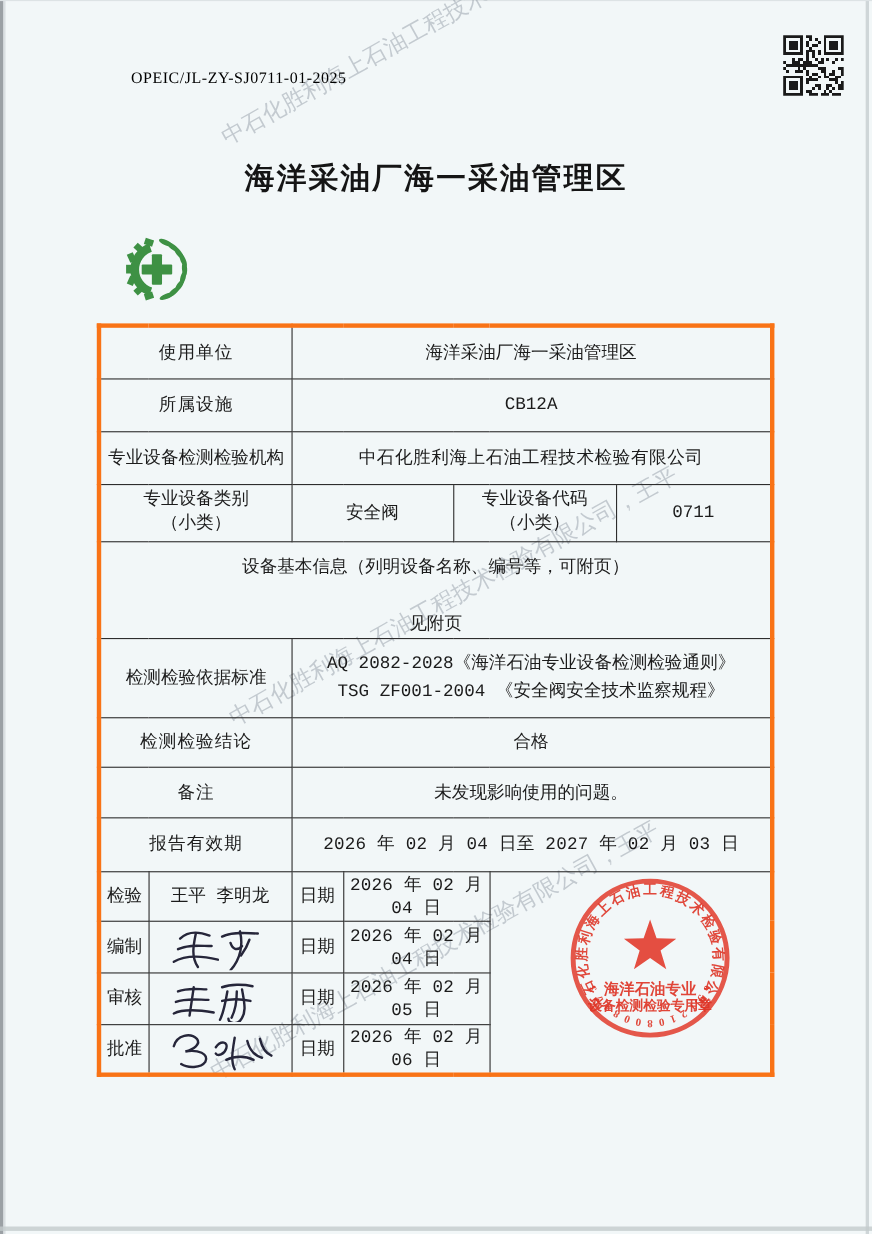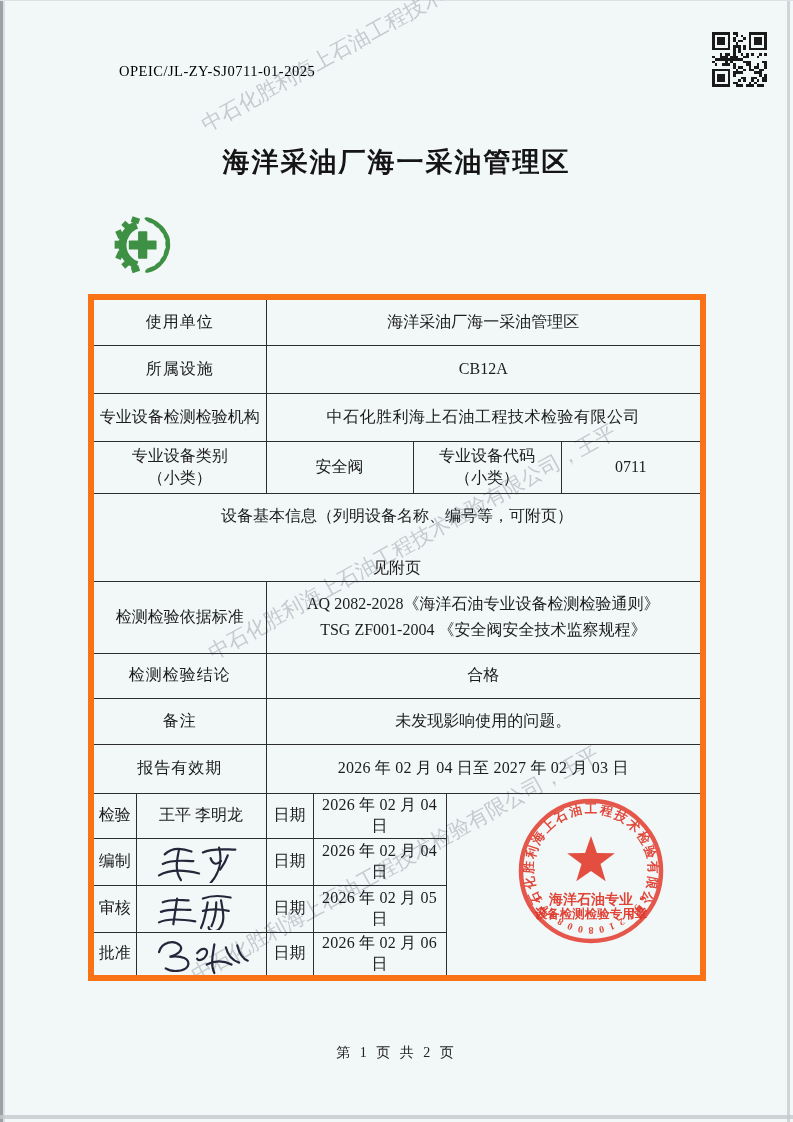--- a/index.html
+++ b/index.html
@@ -26,21 +26,21 @@
   .title{position:absolute;left:0;top:144px;width:100%;margin:0;z-index:2;text-align:center;
          font-family:"Liberation Sans","DejaVu Sans",sans-serif;font-weight:700;
          font-size:27px;letter-spacing:2px;color:#151515;}
   .logo{position:absolute;left:110px;top:212px;z-index:2;}
   .report-no{position:absolute;right:97px;top:270px;z-index:2;font-size:15px;font-weight:600;color:#1b1b1b;letter-spacing:.5px;}
 
   table.report{position:absolute;left:88px;top:294px;z-index:2;width:612px;border-collapse:collapse;
                table-layout:fixed;background:transparent;}
   table.report td{border:1px solid #2d2d2d;text-align:center;vertical-align:middle;
                   color:#1c1c1c;font-size:16px;padding:0 2px;background:transparent;overflow:hidden;}
-  table.report{border:6px solid #f97316;}
+  table.report{border:4px solid #f97316;font-family:Liberation Mono, monospace;}
   .lbl{letter-spacing:1px;}
   .lbl-sm{font-size:15px;letter-spacing:0;}
   .two-line{line-height:1.35;font-size:15.5px;}
   .company-val{font-size:17.5px;letter-spacing:.5px;}
   .std-lines{line-height:1.65;font-size:16px;}
   .info-cell{vertical-align:top;}
   .info-inner{display:flex;flex-direction:column;align-items:center;gap:31px;padding-top:11px;}
   .date-cell{font-size:15px;letter-spacing:.2px;margin-top:30px;}
   .sig-svg{display:block;margin:0 auto;}
   .stamp-cell{position:relative;}
@@ -484,15 +484,14 @@
         <text transform="translate(85.0 130.1) rotate(169.7)" text-anchor="middle" font-size="10" font-weight="bold" fill="rgba(222,52,38,0.9)">0</text>
         <text transform="translate(94.8 127.4) rotate(159.3)" text-anchor="middle" font-size="10" font-weight="bold" fill="rgba(222,52,38,0.9)">1</text>
         <text transform="translate(103.8 123.0) rotate(149.0)" text-anchor="middle" font-size="10" font-weight="bold" fill="rgba(222,52,38,0.9)">2</text>
         <text transform="translate(112.0 117.0) rotate(138.7)" text-anchor="middle" font-size="10" font-weight="bold" fill="rgba(222,52,38,0.9)">1</text>
         <text transform="translate(118.9 109.7) rotate(128.3)" text-anchor="middle" font-size="10" font-weight="bold" fill="rgba(222,52,38,0.9)">9</text>
         <text transform="translate(124.4 101.3) rotate(118.0)" text-anchor="middle" font-size="10" font-weight="bold" fill="rgba(222,52,38,0.9)">6</text>
       </g>
   </svg>
 
 
-  <div class="footer">第 1 页 共 2 页</div>
 
 </div>
 
 </body></html>

